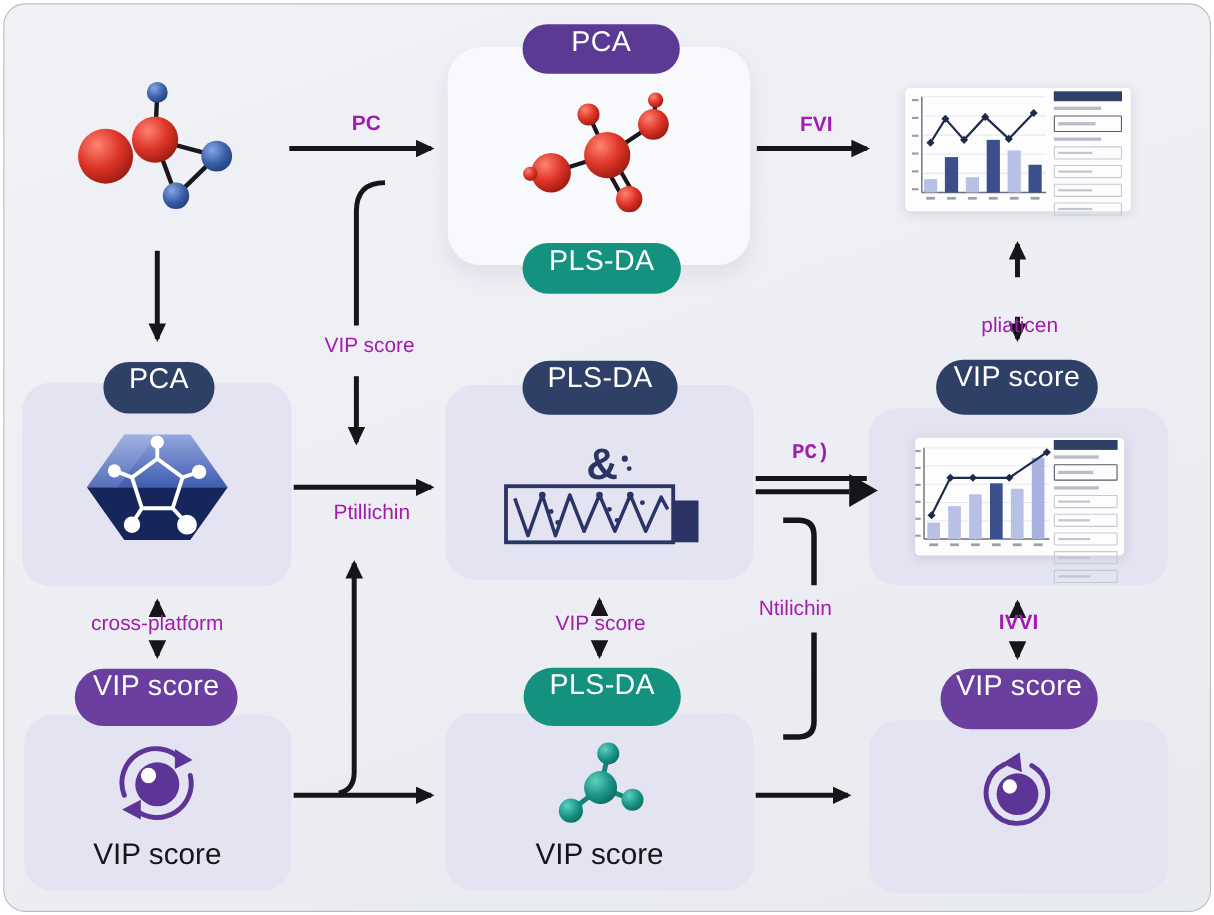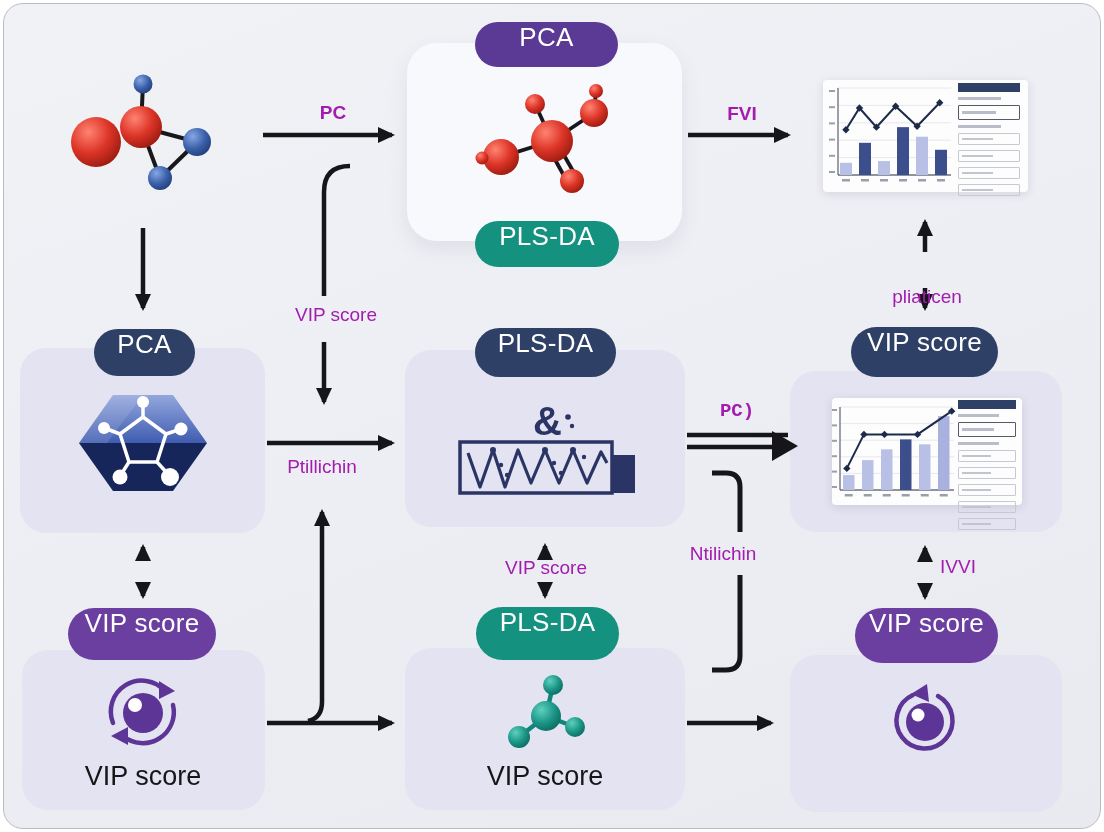--- a/index.html
+++ b/index.html
@@ -331,21 +331,22 @@
       <span>PLS-DA</span>
     </div>
   <div class="pill pill-violet" style="left:855px;top:608px;width:143px;height:55px;">
       <span>VIP score</span>
     </div>
 
   <div class="edge-label" style="left:333px;top:102px;font-weight:600;">PC</div>
   <div class="edge-label" style="left:742px;top:103px;font-weight:700;">FVI</div>
   <div class="edge-label" style="left:336px;top:304px;">VIP score</div>
   <div class="edge-label" style="left:927px;top:255px;margin-top:31px;">pliaticen</div>
-  <div class="edge-label" style="left:322px;top:456px;">Ptillichin</div>
+  <div class="edge-label" style="left:143px;top:557px;">cross-platform</div>
+  <div class="edge-label" style="left:338px;top:456px;">Ptillichin</div>
   <div class="edge-label" style="left:546px;top:557px;">VIP score</div>
   <div class="edge-label" style="left:737px;top:400px;font-weight:600;font-family:Liberation Mono, monospace;">PC)</div>
   <div class="edge-label" style="left:723px;top:543px;">Ntilichin</div>
-  <div class="edge-label" style="left:926px;top:556px;font-weight:400;margin-left:32px;">IVVI</div>
+  <div class="edge-label" style="left:926px;top:556px;font-weight:700;">IVVI</div>
 
   <div class="caption" style="left:143px;top:761px;">VIP score</div>
   <div class="caption" style="left:545px;top:761px;">VIP score</div>
 </div>
 
 </body></html>

